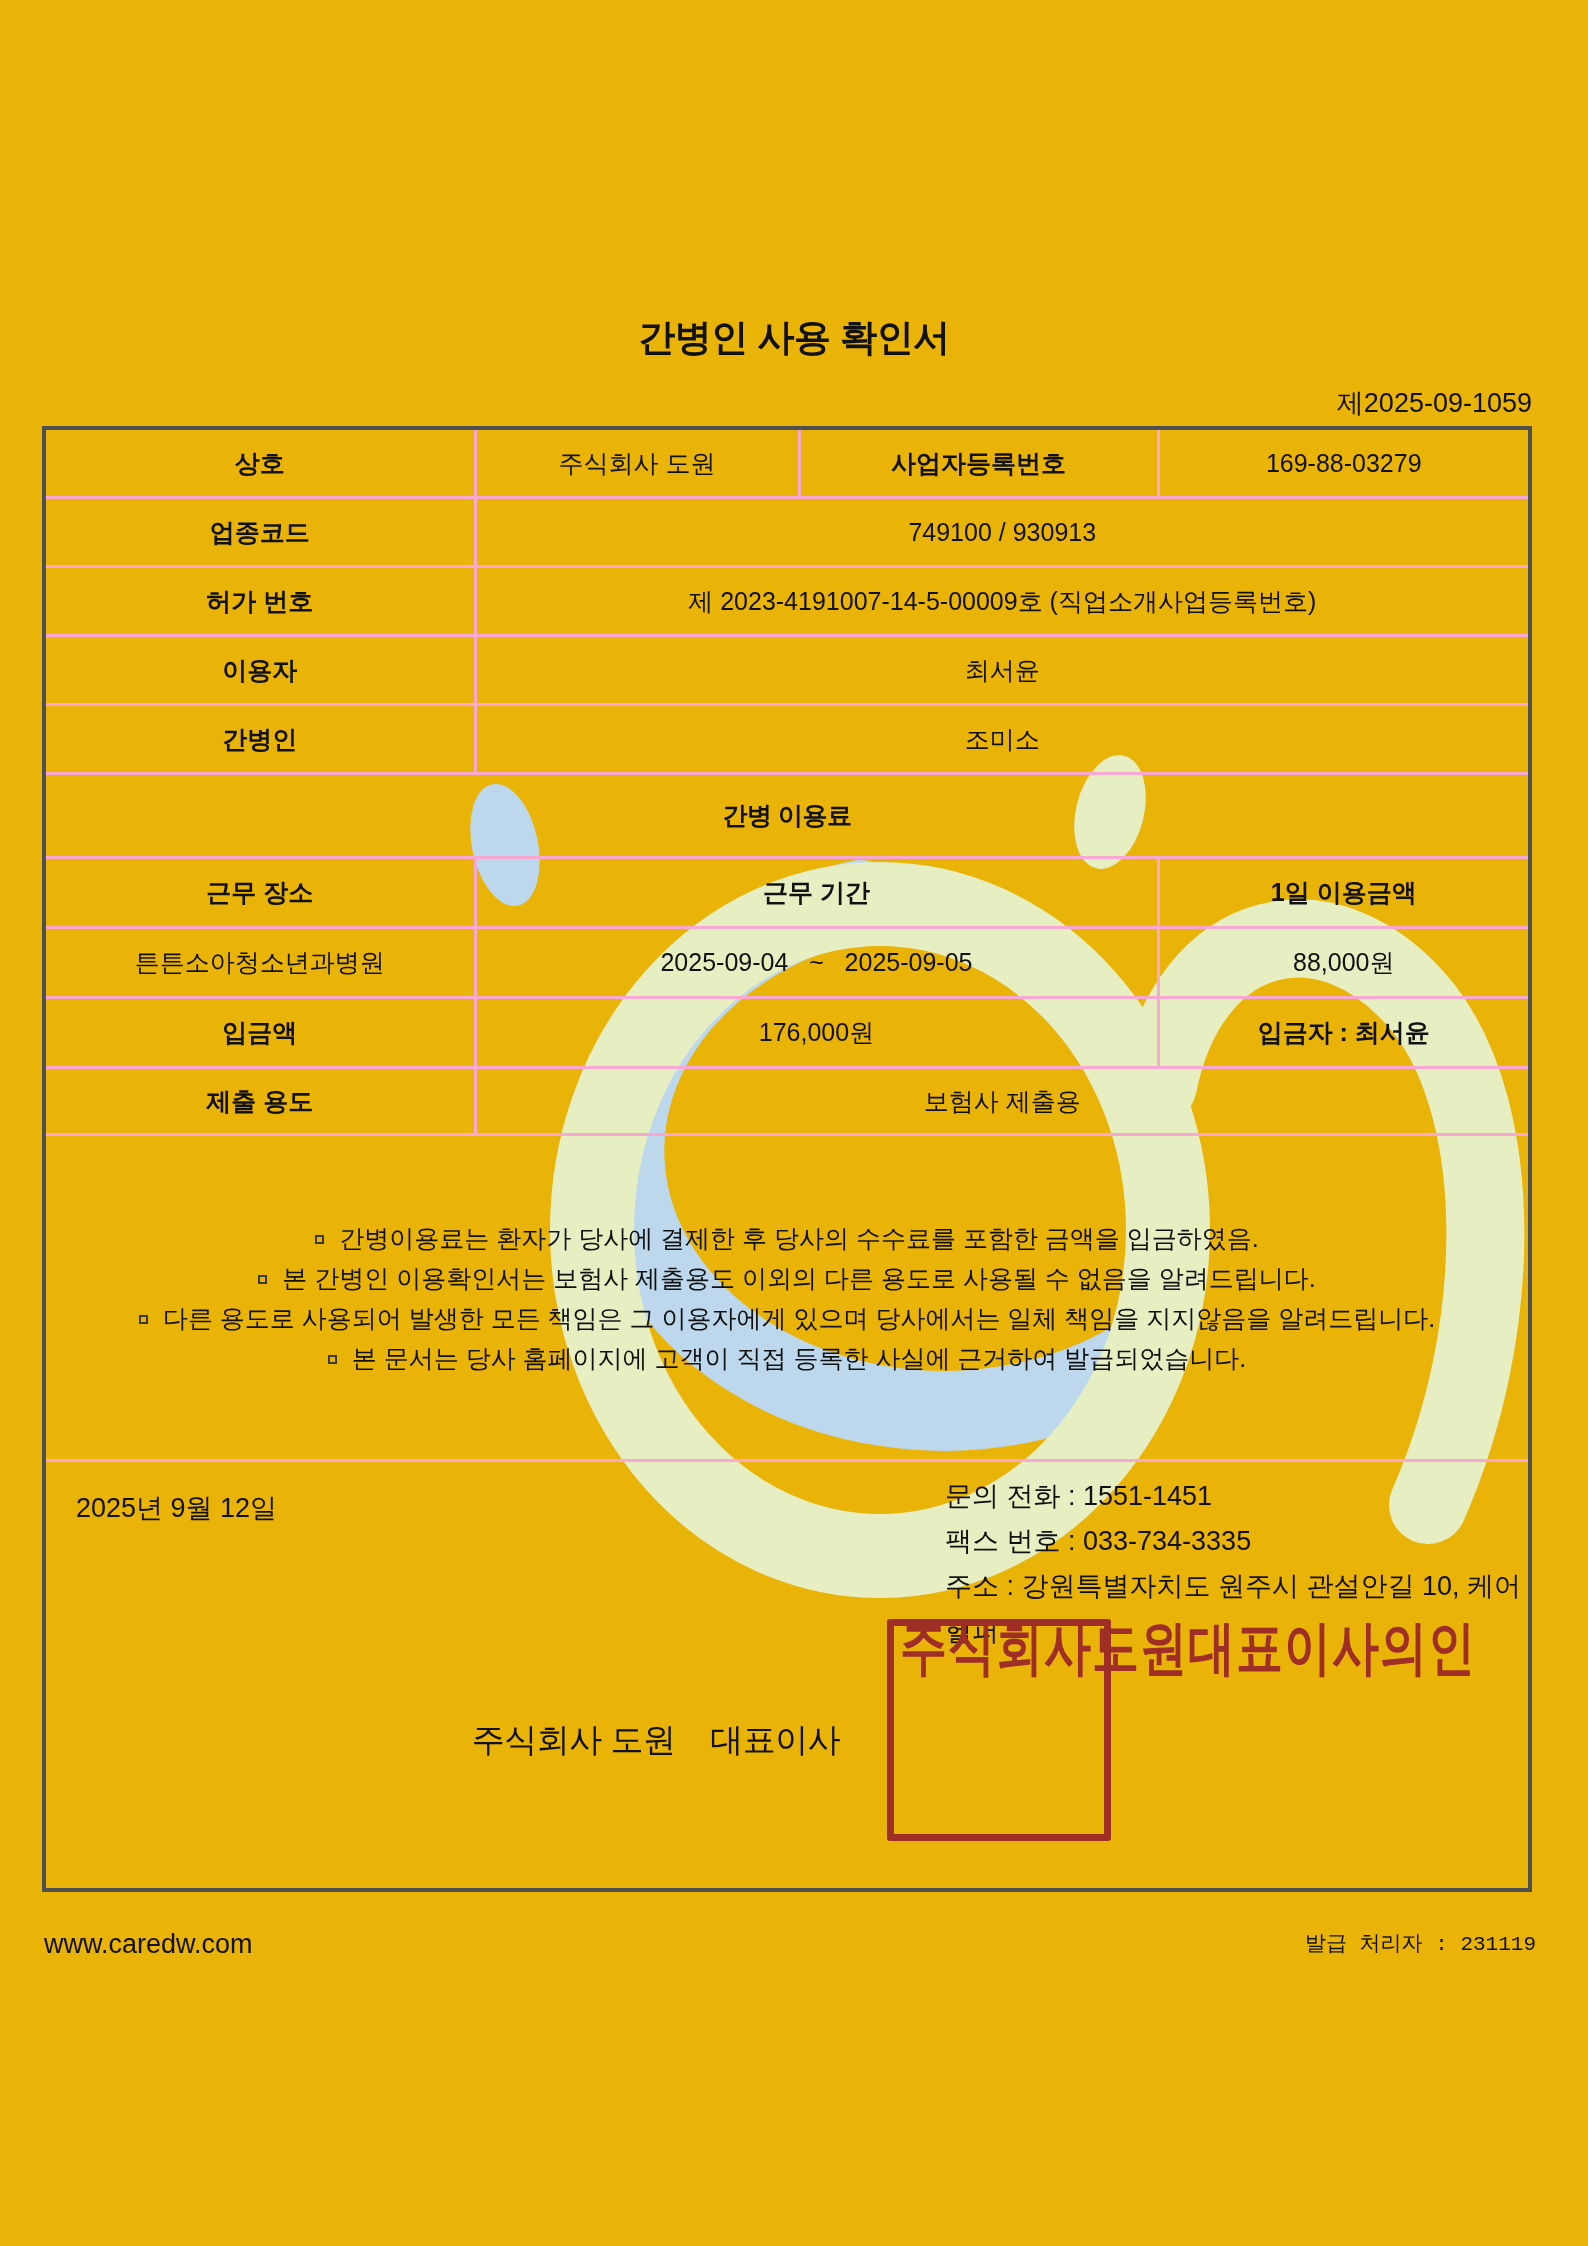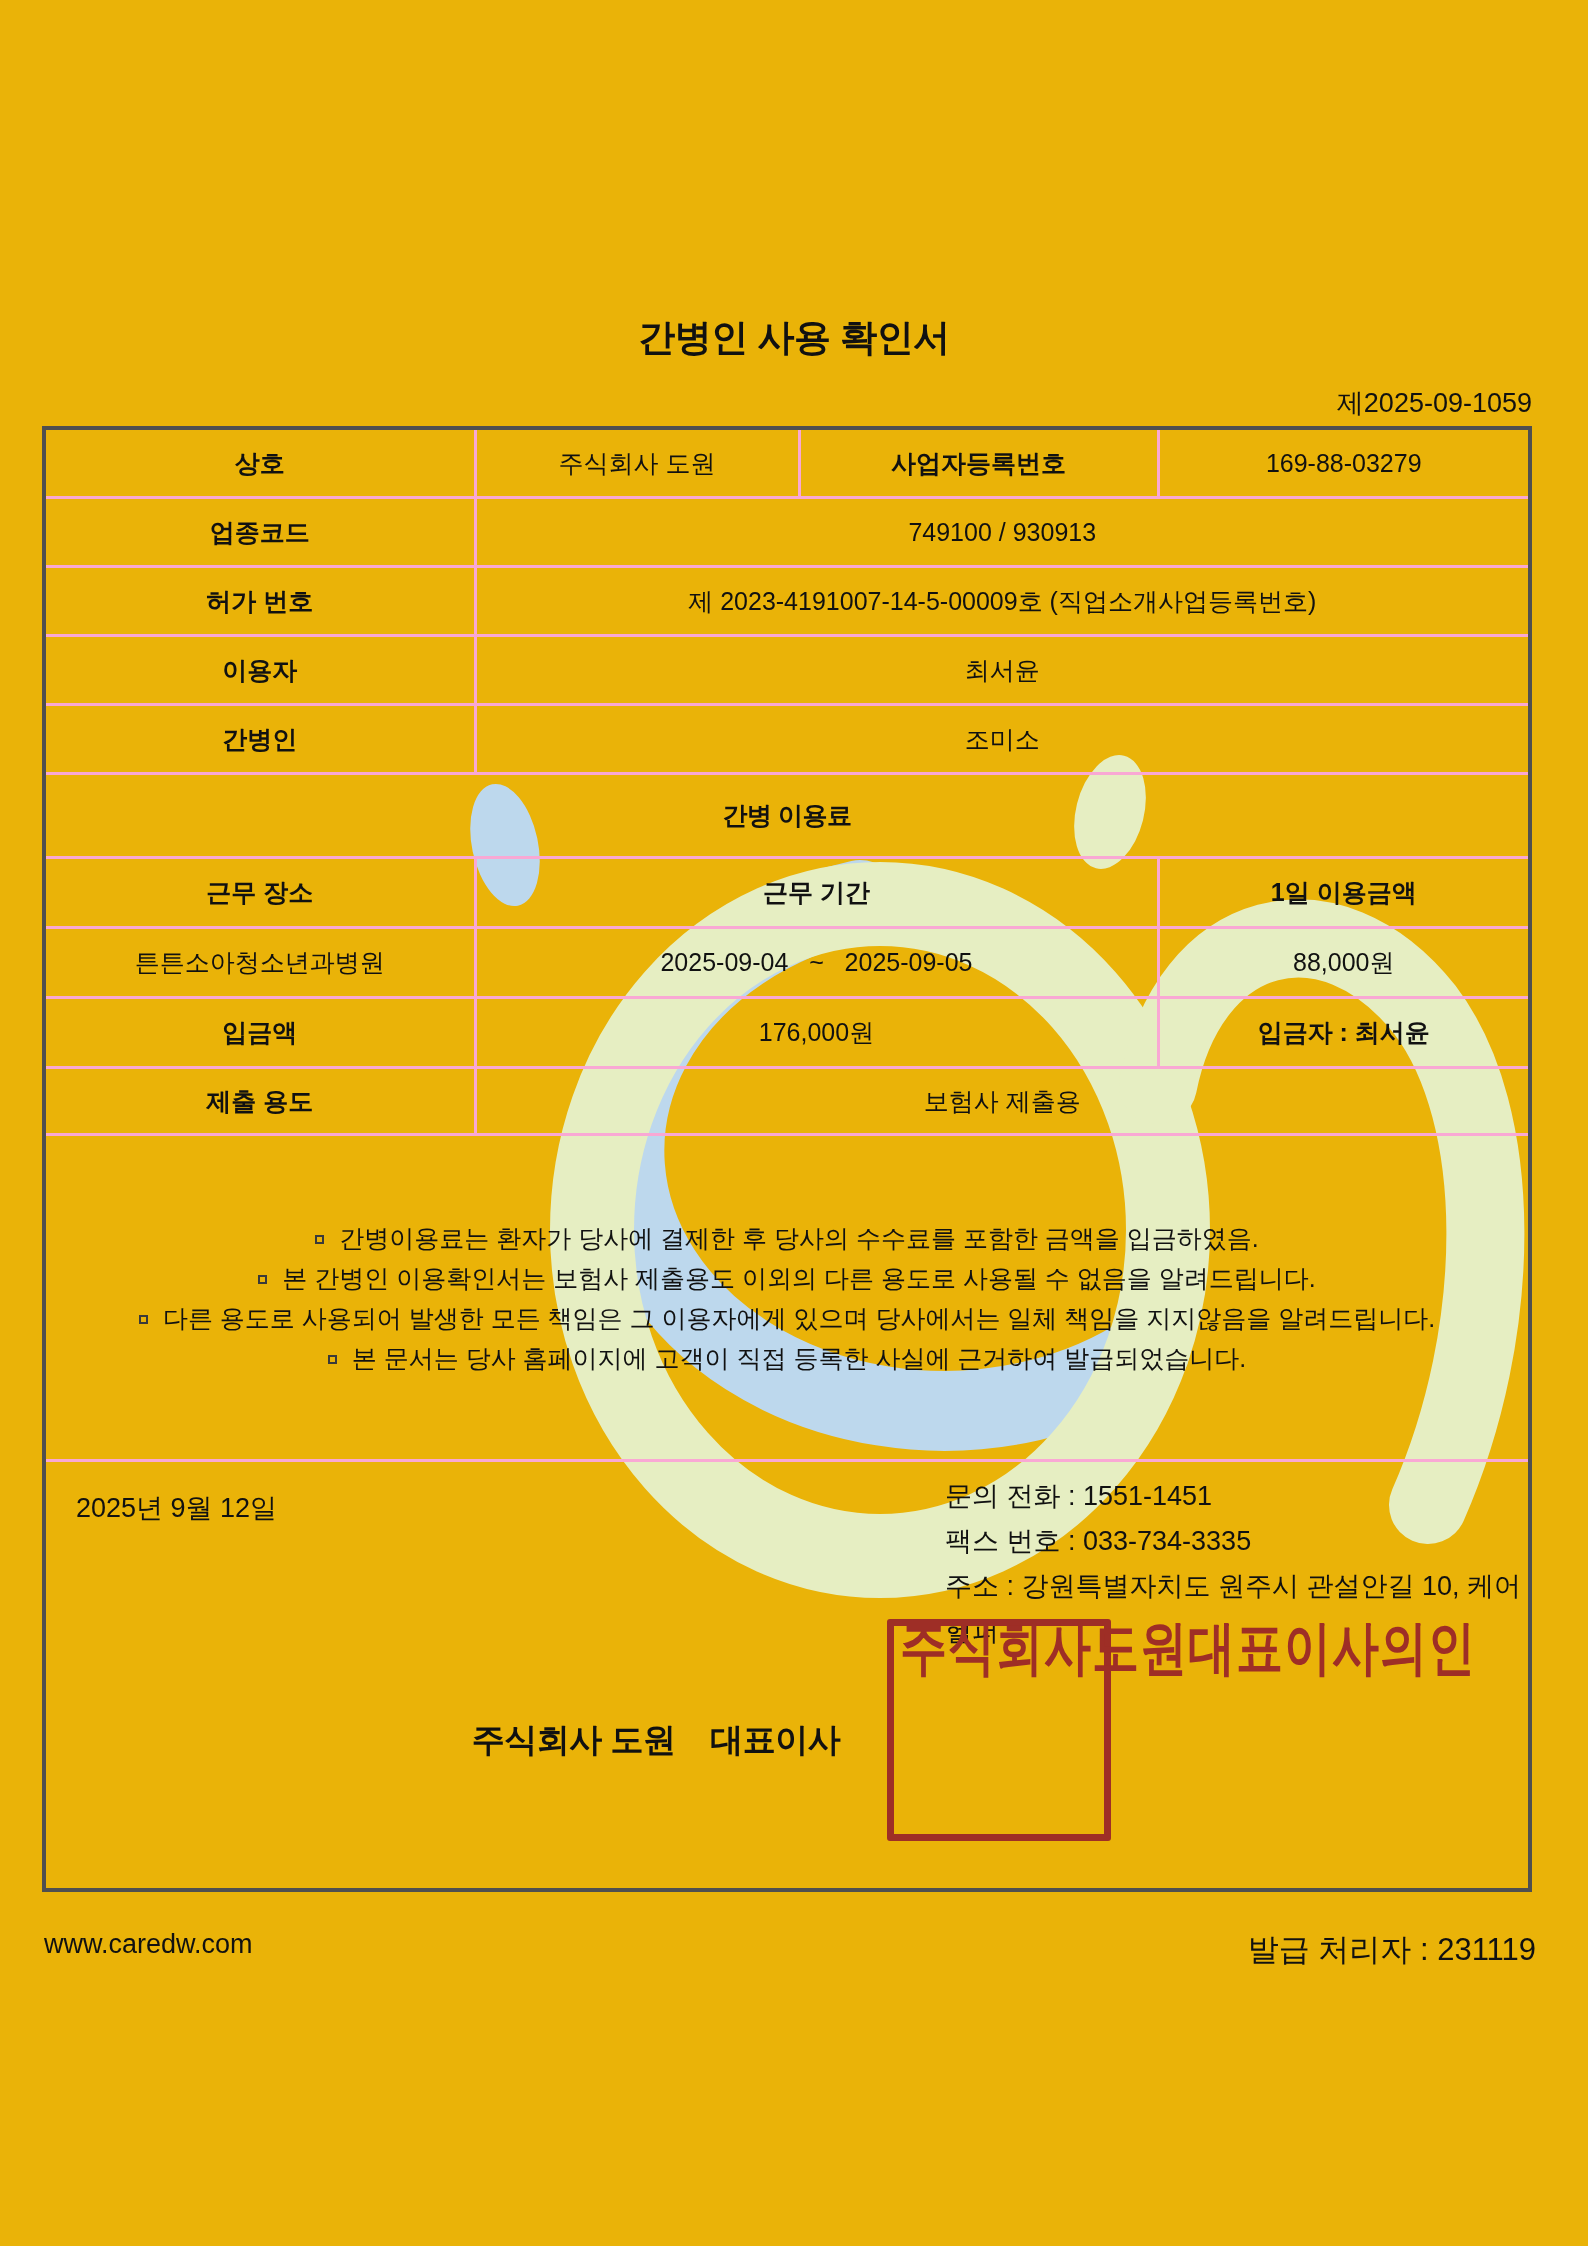--- a/index.html
+++ b/index.html
@@ -46,35 +46,35 @@
   .bullet{
     display:inline-block;width:9px;height:9px;
     border:2px solid #3a3a3a;background:transparent;
     margin-right:15px;vertical-align:3px;box-sizing:border-box;
   }
   td.bottom-cell{height:426px;position:relative;}
   .issue-date{position:absolute;left:30px;top:16px;font-size:27px;margin-top:12px;}
   .contact{position:absolute;left:899px;top:12px;text-align:left;font-size:27px;line-height:45px;}
   .signature{
     position:absolute;left:350px;top:256px;width:520px;text-align:center;
-    font-size:33px;font-weight:bold;white-space:pre;letter-spacing:-0.5px;
+    font-size:33px;font-weight:normal;white-space:pre;letter-spacing:-0.5px;
   }
   .seal{
     position:absolute;left:841px;top:157px;width:224px;height:222px;
     border:7px solid #9e2e26;border-radius:3px;box-sizing:border-box;
     display:flex;flex-direction:row;justify-content:space-between;
     padding:12px 6px;color:#9e2e26;
   }
   .seal-line{
     font-size:47px;font-weight:800;line-height:52px;text-align:center;
     letter-spacing:1px;transform:scaleY(1.25);transform-origin:center;
     color:#9e2e26;white-space:nowrap;
   }
   .site{position:absolute;left:44px;top:1929px;font-size:27px;}
-  .issuer{position:absolute;right:52px;top:1929px;font-size:31px;}
+  .issuer{position:absolute;right:52px;top:1929px;font-size:21px;font-family:Liberation Mono, monospace;}
 </style>
 </head>
 <body>
 
 <div class="page">
 
   <svg class="watermark" width="1588" height="2246" viewBox="0 0 1588 2246" aria-hidden="true">
     <path d="M 860 900 A 320 260 0 1 0 1150 1350" fill="none" stroke="#bdd8ed" stroke-width="80" stroke-linecap="round"></path>
     <ellipse cx="505" cy="845" rx="33" ry="62" fill="#bdd8ed" transform="rotate(-12 505 845)"></ellipse>
     <ellipse cx="880" cy="1230" rx="288" ry="326" fill="none" stroke="#e6eec2" stroke-width="84"></ellipse>

